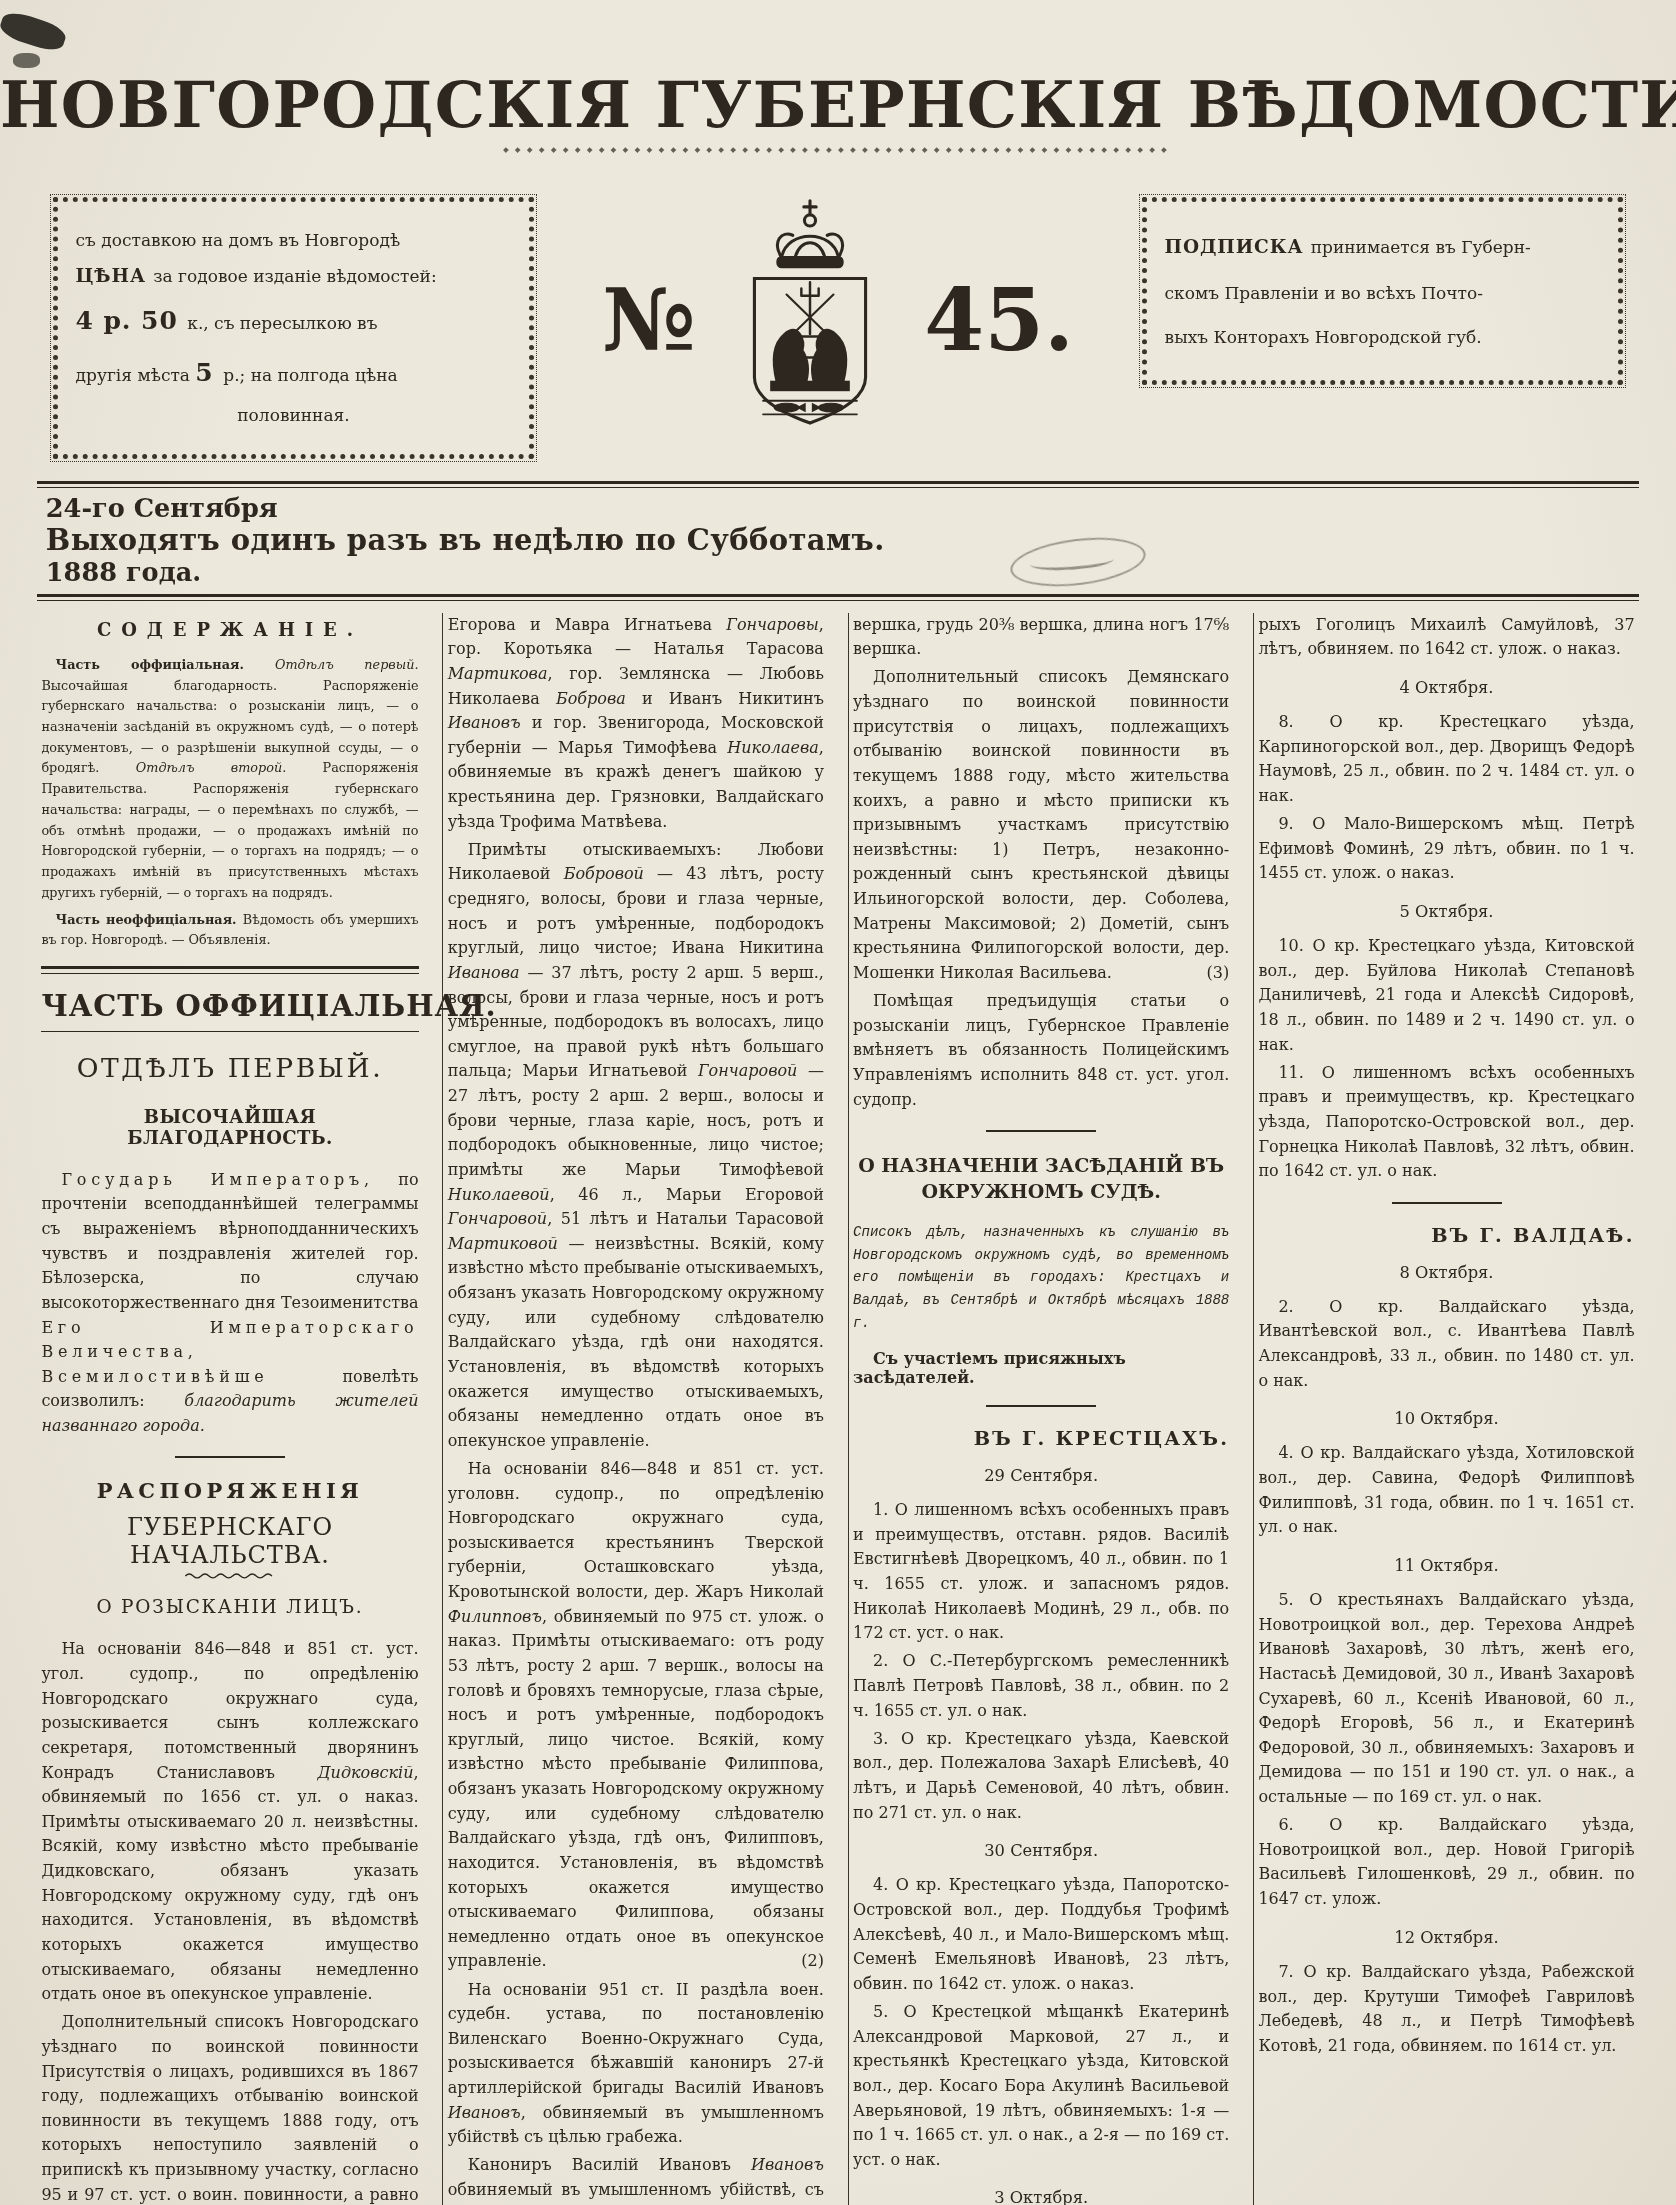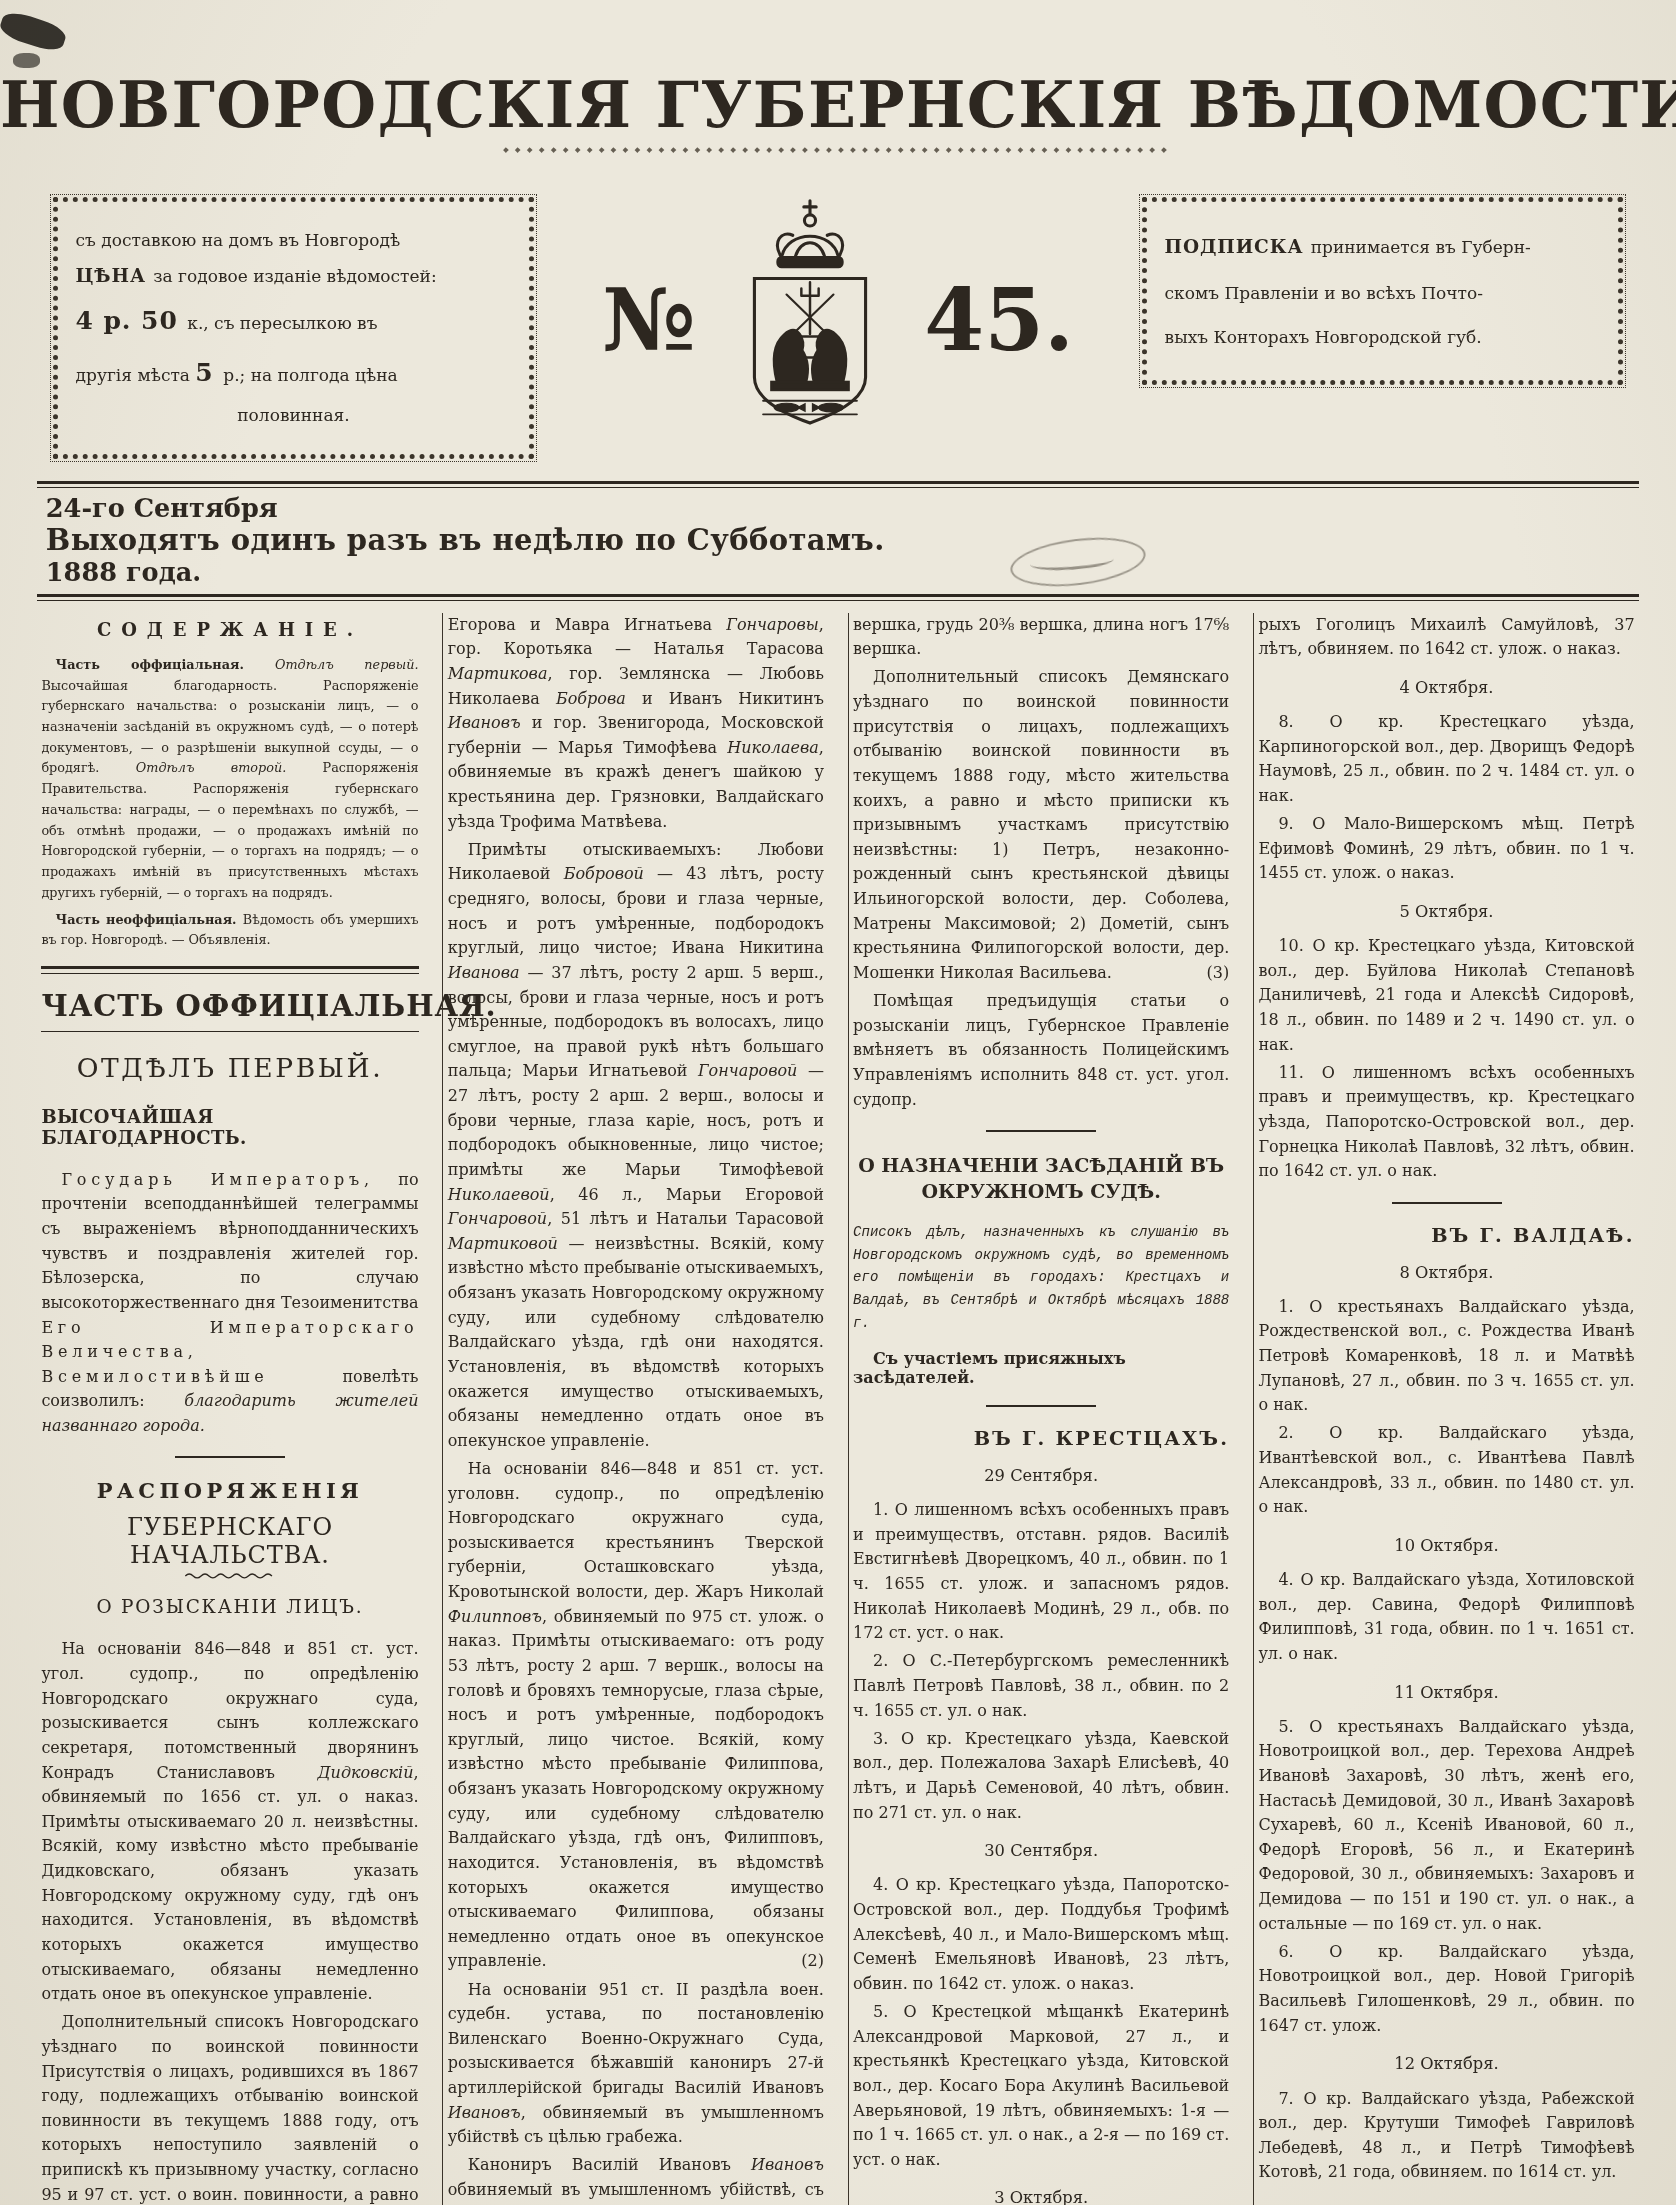--- a/index.html
+++ b/index.html
@@ -39,21 +39,21 @@
   .col+.col{border-left:1.3px solid #3a332a;}
   .blk{margin:0;}
   .para{font-size:16px;line-height:1.54;text-align:justify;text-indent:1.25em;margin-bottom:3.5px;}
   .cont{text-indent:0;}
   .toc-title{text-align:center;font-size:18px;font-weight:bold;letter-spacing:.55em;margin:6.2px 0 15px;}
   .toc{font-size:12.8px;line-height:1.62;text-align:justify;text-indent:1.1em;margin-bottom:6.2px;}
   .rule-db{border-top:3.5px solid #2d2720;border-bottom:1.3px solid #2d2720;height:3.5px;margin:15px 0 15px;}
   .part-title{font-size:29px;font-weight:bold;text-align:center;letter-spacing:0.9px;margin:0.9px 0 8.8px;white-space:nowrap;}
   .rule-thin{border-top:1.8px solid #2d2720;margin:0 0 20px;}
   .otdel{font-size:26.5px;text-align:center;letter-spacing:2.6px;margin:11.5px 0 23px;}
-  .blag{font-size:18px;font-weight:bold;letter-spacing:0.4px;margin:0 0 19.4px;}
+  .blag{font-size:18px;font-weight:bold;text-align:center;letter-spacing:0.4px;margin:0 0 19.4px;}
   .center-rule{width:110px;border-top:2.6px solid #2d2720;margin:17.6px auto 20px;}
   .rasp1{font-size:21px;font-weight:bold;text-align:center;letter-spacing:4.4px;margin:0 0 9.7px;}
   .rasp2{font-size:24px;text-align:center;letter-spacing:0.9px;margin:0 0 3.5px;}
   .squiggle{text-align:center;margin:0.9px 0 15px;}
   .sect{font-size:18.5px;text-align:center;letter-spacing:1.8px;margin:6.2px 0 20px;}
   .sect2{font-size:19px;font-weight:bold;text-align:center;line-height:1.4;margin:3.5px 0 16px;}
   .ital{font-size:14px;font-style:italic;text-align:justify;line-height:1.62;margin:0 0 15px;font-family:Liberation Mono, monospace;}
   .bold-line{font-size:16px;font-weight:bold;text-indent:1.25em;margin:0 0 6.2px;}
   .city{font-size:19.4px;font-weight:bold;text-align:right;letter-spacing:2.2px;margin:13.2px 0 15px;}
   .date{font-size:16.3px;text-align:center;margin:16px 0 13.2px;}
@@ -190,21 +190,20 @@
         <div class="blk para cont"><span>рыхъ Гоголицъ Михаилѣ Самуйловѣ, 37 лѣтъ, обвиняем. по 1642 ст. улож. о наказ.</span></div>
         <div class="blk date"><span>4 Октября.</span></div>
         <div class="blk para"><span>8. О кр. Крестецкаго уѣзда, Карпиногорской вол., дер. Дворищъ Федорѣ Наумовѣ, 25 л., обвин. по 2 ч. 1484 ст. ул. о нак.</span></div>
         <div class="blk para"><span>9. О Мало-Вишерскомъ мѣщ. Петрѣ Ефимовѣ Фоминѣ, 29 лѣтъ, обвин. по 1 ч. 1455 ст. улож. о наказ.</span></div>
         <div class="blk date"><span>5 Октября.</span></div>
         <div class="blk para"><span>10. О кр. Крестецкаго уѣзда, Китовской вол., дер. Буйлова Николаѣ Степановѣ Даниличевѣ, 21 года и Алексѣѣ Сидоровѣ, 18 л., обвин. по 1489 и 2 ч. 1490 ст. ул. о нак.</span></div>
         <div class="blk para"><span>11. О лишенномъ всѣхъ особенныхъ правъ и преимуществъ, кр. Крестецкаго уѣзда, Папоротско-Островской вол., дер. Горнецка Николаѣ Павловѣ, 32 лѣтъ, обвин. по 1642 ст. ул. о нак.</span></div>
         <div class="blk center-rule"></div>
         <div class="blk city"><span>ВЪ Г. ВАЛДАѢ.</span></div>
         <div class="blk date"><span>8 Октября.</span></div>
-        <div class="blk para"><span>1. О крестьянахъ Валдайскаго уѣзда, Рождественской вол., с. Рождества Иванѣ Петровѣ Комаренковѣ, 18 л. и Матвѣѣ Лупановѣ, 27 л., обвин. по 3 ч. 1655 ст. ул. о нак.</span></div>
         <div class="blk para"><span>2. О кр. Валдайскаго уѣзда, Ивантѣевской вол., с. Ивантѣева Павлѣ Александровѣ, 33 л., обвин. по 1480 ст. ул. о нак.</span></div>
         <div class="blk date"><span>10 Октября.</span></div>
         <div class="blk para"><span>4. О кр. Валдайскаго уѣзда, Хотиловской вол., дер. Савина, Федорѣ Филипповѣ Филипповѣ, 31 года, обвин. по 1 ч. 1651 ст. ул. о нак.</span></div>
         <div class="blk date"><span>11 Октября.</span></div>
         <div class="blk para"><span>5. О крестьянахъ Валдайскаго уѣзда, Новотроицкой вол., дер. Терехова Андреѣ Ивановѣ Захаровѣ, 30 лѣтъ, женѣ его, Настасьѣ Демидовой, 30 л., Иванѣ Захаровѣ Сухаревѣ, 60 л., Ксеніѣ Ивановой, 60 л., Федорѣ Егоровѣ, 56 л., и Екатеринѣ Федоровой, 30 л., обвиняемыхъ: Захаровъ и Демидова — по 151 и 190 ст. ул. о нак., а остальные — по 169 ст. ул. о нак.</span></div>
         <div class="blk para"><span>6. О кр. Валдайскаго уѣзда, Новотроицкой вол., дер. Новой Григоріѣ Васильевѣ Гилошенковѣ, 29 л., обвин. по 1647 ст. улож.</span></div>
         <div class="blk date"><span>12 Октября.</span></div>
         <div class="blk para"><span>7. О кр. Валдайскаго уѣзда, Рабежской вол., дер. Крутуши Тимофеѣ Гавриловѣ Лебедевѣ, 48 л., и Петрѣ Тимофѣевѣ Котовѣ, 21 года, обвиняем. по 1614 ст. ул.</span></div>
       </div>
     </div>

